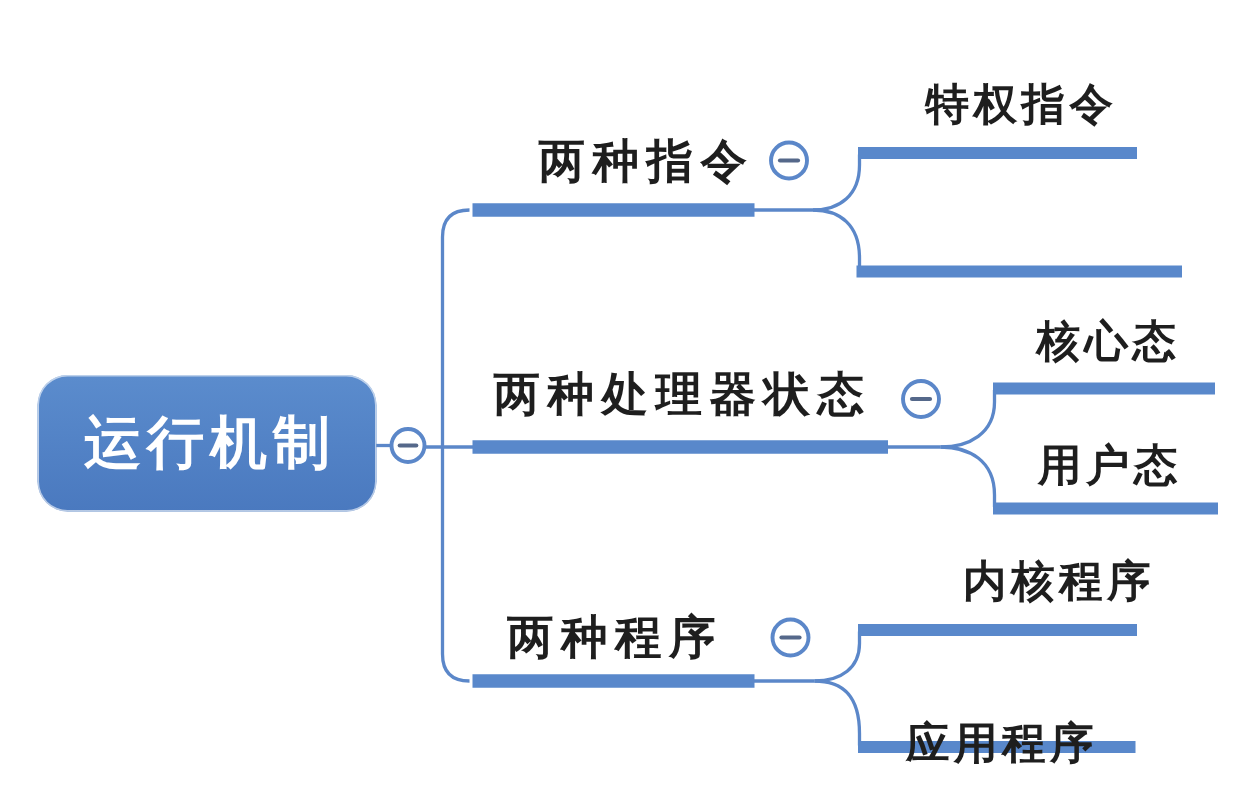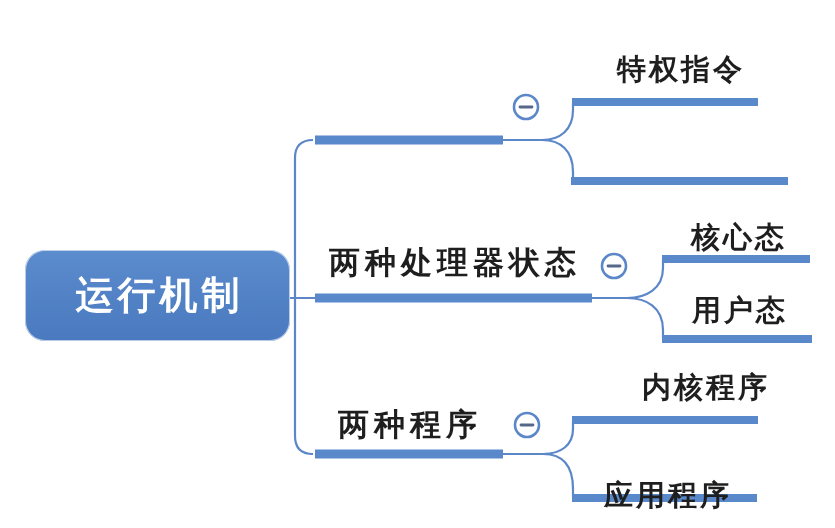--- a/index.html
+++ b/index.html
@@ -14,21 +14,21 @@
   .collapse circle{fill:#fff;stroke:var(--accent_line);stroke-width:2.6;}
   .collapse line{stroke:var(--minus);stroke-width:2.8;stroke-linecap:round;}
   .collapse{cursor:pointer;}
   .label{
     position:absolute;transform:translate(-50%,-50%);
     font-weight:700;color:var(--label_text);white-space:nowrap;cursor:default;font-family:Liberation Serif, serif;
   }
   .branch-label{font-size:31px;letter-spacing:5px;}
   .leaf-label{font-size:29px;letter-spacing:3px;}
   .root-node{
-    position:absolute;left:25px;top:250px;width:265px;height:91px;
+    position:absolute;left:25px;top:250px;width:226px;height:91px;
     background:linear-gradient(180deg,var(--node_fill_top),var(--node_fill_bottom));
     border-radius:20px;display:flex;align-items:center;justify-content:center;
     box-shadow:0 0 0 1px rgba(255,255,255,.6) inset;
   }
   .root-label{
     color:var(--root_text);font-size:38px;font-weight:700;letter-spacing:4px;
     text-indent:4px;
   }
 </style>
 </head>
@@ -78,22 +78,23 @@
     <g class="collapse">
       <circle cx="527" cy="425" r="12"></circle>
       <line x1="521" y1="425" x2="533" y2="425"></line>
     </g>
   </svg>
 
   <div class="root-node">
     <span class="root-label">运行机制</span>
   </div>
 
+  <div class="label branch-label" style="left:431px;top:108px;">两种指令</div>
   <div class="label branch-label" style="left:410px;top:425px;">两种程序</div>
   <div class="label branch-label" style="left:455px;top:263px;">两种处理器状态</div>
 
   <div class="label leaf-label" style="left:681px;top:70px;">特权指令</div>
-  <div class="label leaf-label" style="left:739px;top:238px;">核心态</div>
+  <div class="label leaf-label" style="left:739px;top:228px;">核心态</div>
   <div class="label leaf-label" style="left:740px;top:311px;text-align:center;">用户态</div>
   <div class="label leaf-label" style="left:666px;top:388px;margin-left:40px;">内核程序</div>
   <div class="label leaf-label" style="left:668px;top:468px;margin-top:28px;">应用程序</div>
 
 </div>
 
 </body></html>

